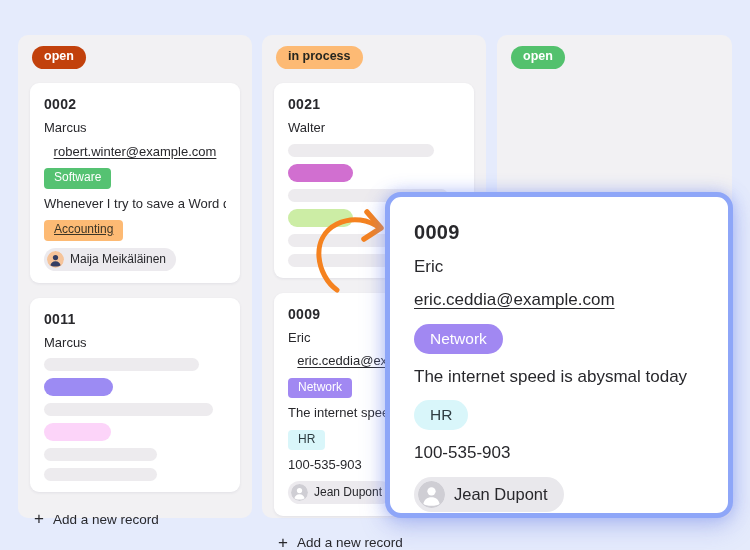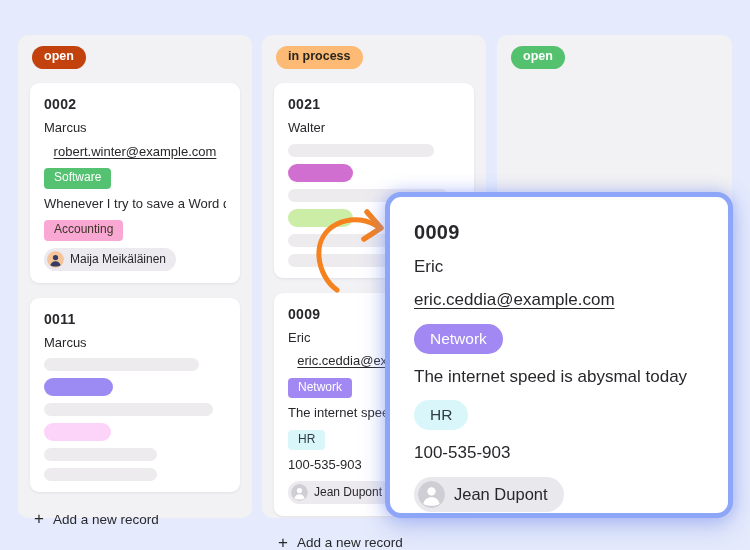--- a/index.html
+++ b/index.html
@@ -62,21 +62,21 @@
 </head>
 <body>
 
 <main id="board">
     <section class="column col-0"><span class="status-tag" style="background: #c2410c; color: rgb(255, 255, 255);">open</span><article class="card">
         <div class="row r-id">0002</div>
         <div class="row r-text">Marcus</div>
         <div class="row r-link">robert.winter@example.com</div>
         <div class="row"><span class="r-tag" style="background: rgb(85, 194, 114); color: rgb(255, 255, 255);">Software</span></div>
         <div class="row r-clip">Whenever I try to save a Word docu</div>
-        <div class="row"><span class="r-tag" style="background: #f9a8d4; color: rgb(60, 53, 38);">Accounting</span></div>
+        <div class="row"><span class="r-tag" style="background: #fdba74; color: rgb(60, 53, 38); text-decoration: underline;">Accounting</span></div>
         <div class="row"><span class="r-chip">
             <svg width="17" height="17" viewBox="0 0 24 24">
               <circle cx="12" cy="12" r="12" fill="#f6c49a"></circle>
               <circle cx="12" cy="9.2" r="3.7" fill="#343e63"></circle>
               <path d="M12 14.4c-3.9 0-6.6 2.4-7.2 5.8 1.9 2.4 12.5 2.4 14.4 0-.6-3.4-3.3-5.8-7.2-5.8z" fill="#343e63"></path>
             </svg>
             <span>Maija Meikäläinen</span>
           </span></div>
       </article><article class="card">
         <div class="row r-id">0011</div>

